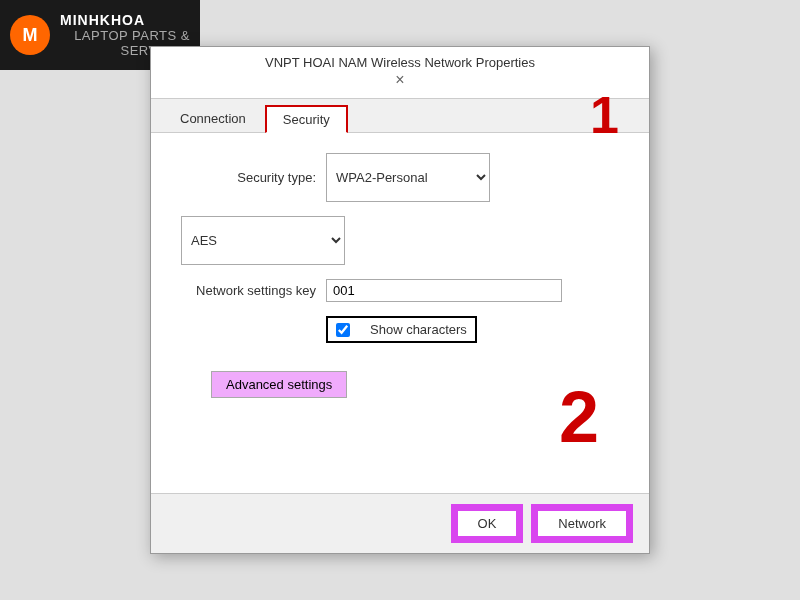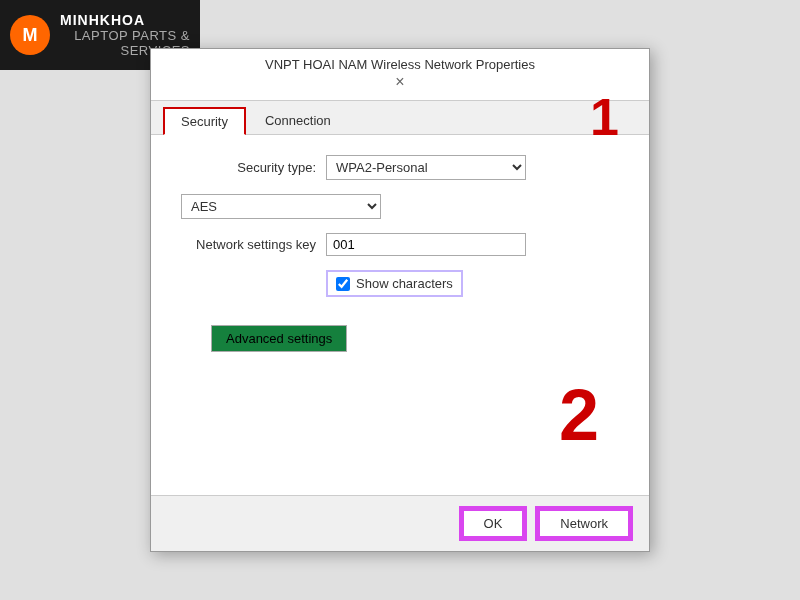--- a/index.html
+++ b/index.html
@@ -128,45 +128,45 @@
       padding-right: 10px;
       color: #333;
       font-size: 13px;
     }
     .form-control {
       flex: 1;
       display: flex;
       align-items: center;
     }
     select {
-      width: 200px;
-      padding: 3px 5px;
+      width: 164px;
+      padding: 15px 5px;
       border: 1px solid #aaa;
       background: white;
       font-size: 13px;
       color: #333;
       appearance: auto;
     }
     input[type="text"], input[type="password"] {
-      width: 200px;
+      width: 236px;
       padding: 3px 6px;
       border: 1px solid #aaa;
       font-size: 13px;
     }
 
     .checkbox-row {
       display: flex;
       align-items: center;
       margin: 8px 0 8px 145px;
     }
     .checkbox-wrapper {
       display: flex;
       align-items: center;
-      gap: 6px;
-      border: 2px solid #c4b5fd;
+      gap: 20px;
+      border: 2px solid #000000;
       padding: 4px 8px;
     }
     .checkbox-wrapper input[type="checkbox"] {
       width: 14px;
       height: 14px;
     }
     .checkbox-label {
       font-size: 13px;
       color: #333;
     }
@@ -188,39 +188,39 @@
       font-size: 72px;
       font-weight: 900;
       color: #cc0000;
       font-family: Arial, sans-serif;
       line-height: 1;
     }
 
     .advanced-btn {
       margin: 20px 0 10px 30px;
       padding: 5px 14px;
-      background: #15803d;
+      background: #f0abfc;
       border: 1px solid #aaa;
       font-size: 13px;
       cursor: pointer;
     }
 
     .dialog-footer {
       background: #f0f0f0;
       padding: 10px 16px;
       display: flex;
       justify-content: flex-end;
       gap: 8px;
       border-top: 1px solid #ccc;
     }
     .footer-btn {
       padding: 5px 20px;
       font-size: 13px;
       cursor: pointer;
-      border: 5px solid #d946ef;
+      border: 7px solid #d946ef;
       background: white;
       color: #333;
     }
   </style>
 </head>
 <body>
 
 <div class="watermark">
   <div class="watermark-logo">
     <span>M</span>
@@ -232,25 +232,25 @@
 </div>
 
 <div class="dialog">
 
   <div class="dialog-titlebar">
     <span class="dialog-title">VNPT HOAI NAM Wireless Network Properties</span>
     <button class="close-btn">×</button>
   </div>
 
   <div class="dialog-tabs">
+    <div class="tab">
+      <span>Connection</span>
+    </div>
     <div class="tab active">
       <span>Security</span>
-    </div>
-    <div class="tab">
-      <span>Connection</span>
     </div>
   </div>
 
   <div class="dialog-content">
 
     <div class="form-row">
       <label class="form-label">Security type:</label>
       <div class="form-control">
         <select>
           <option>WPA2-Personal</option>

